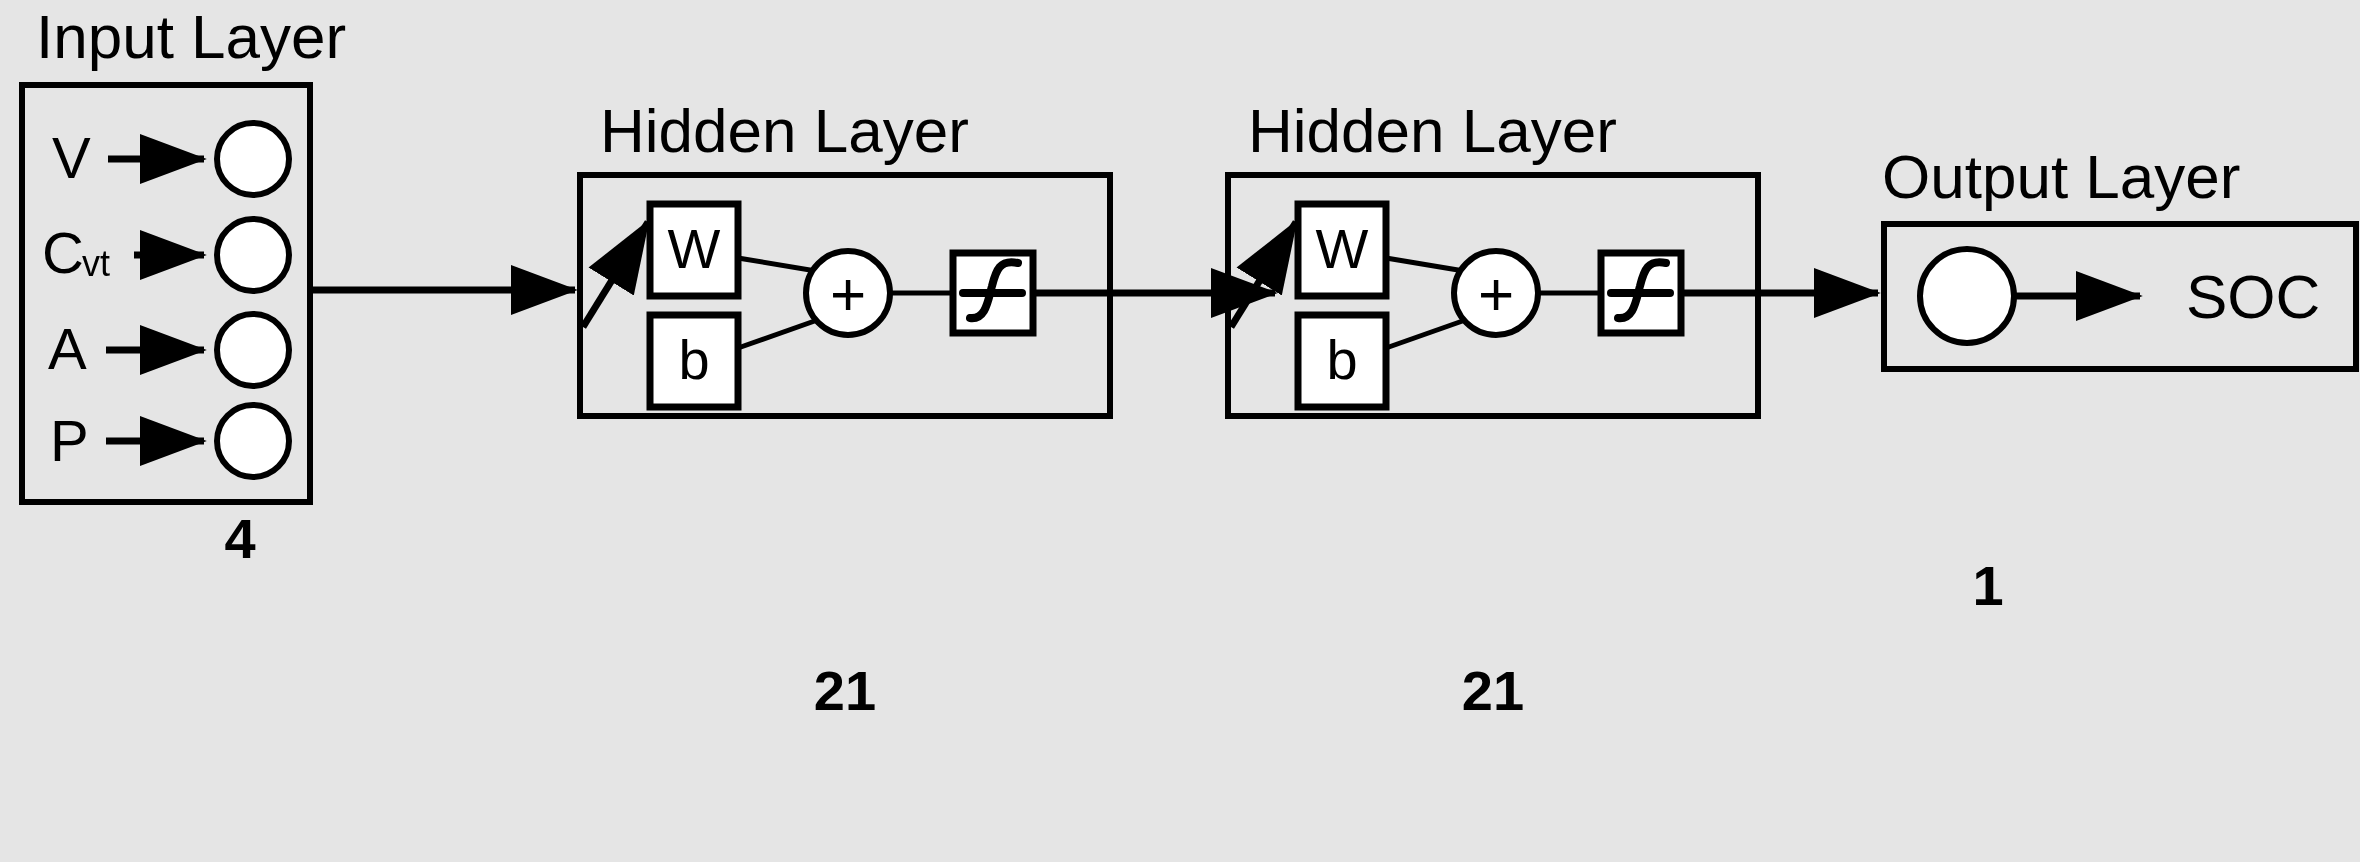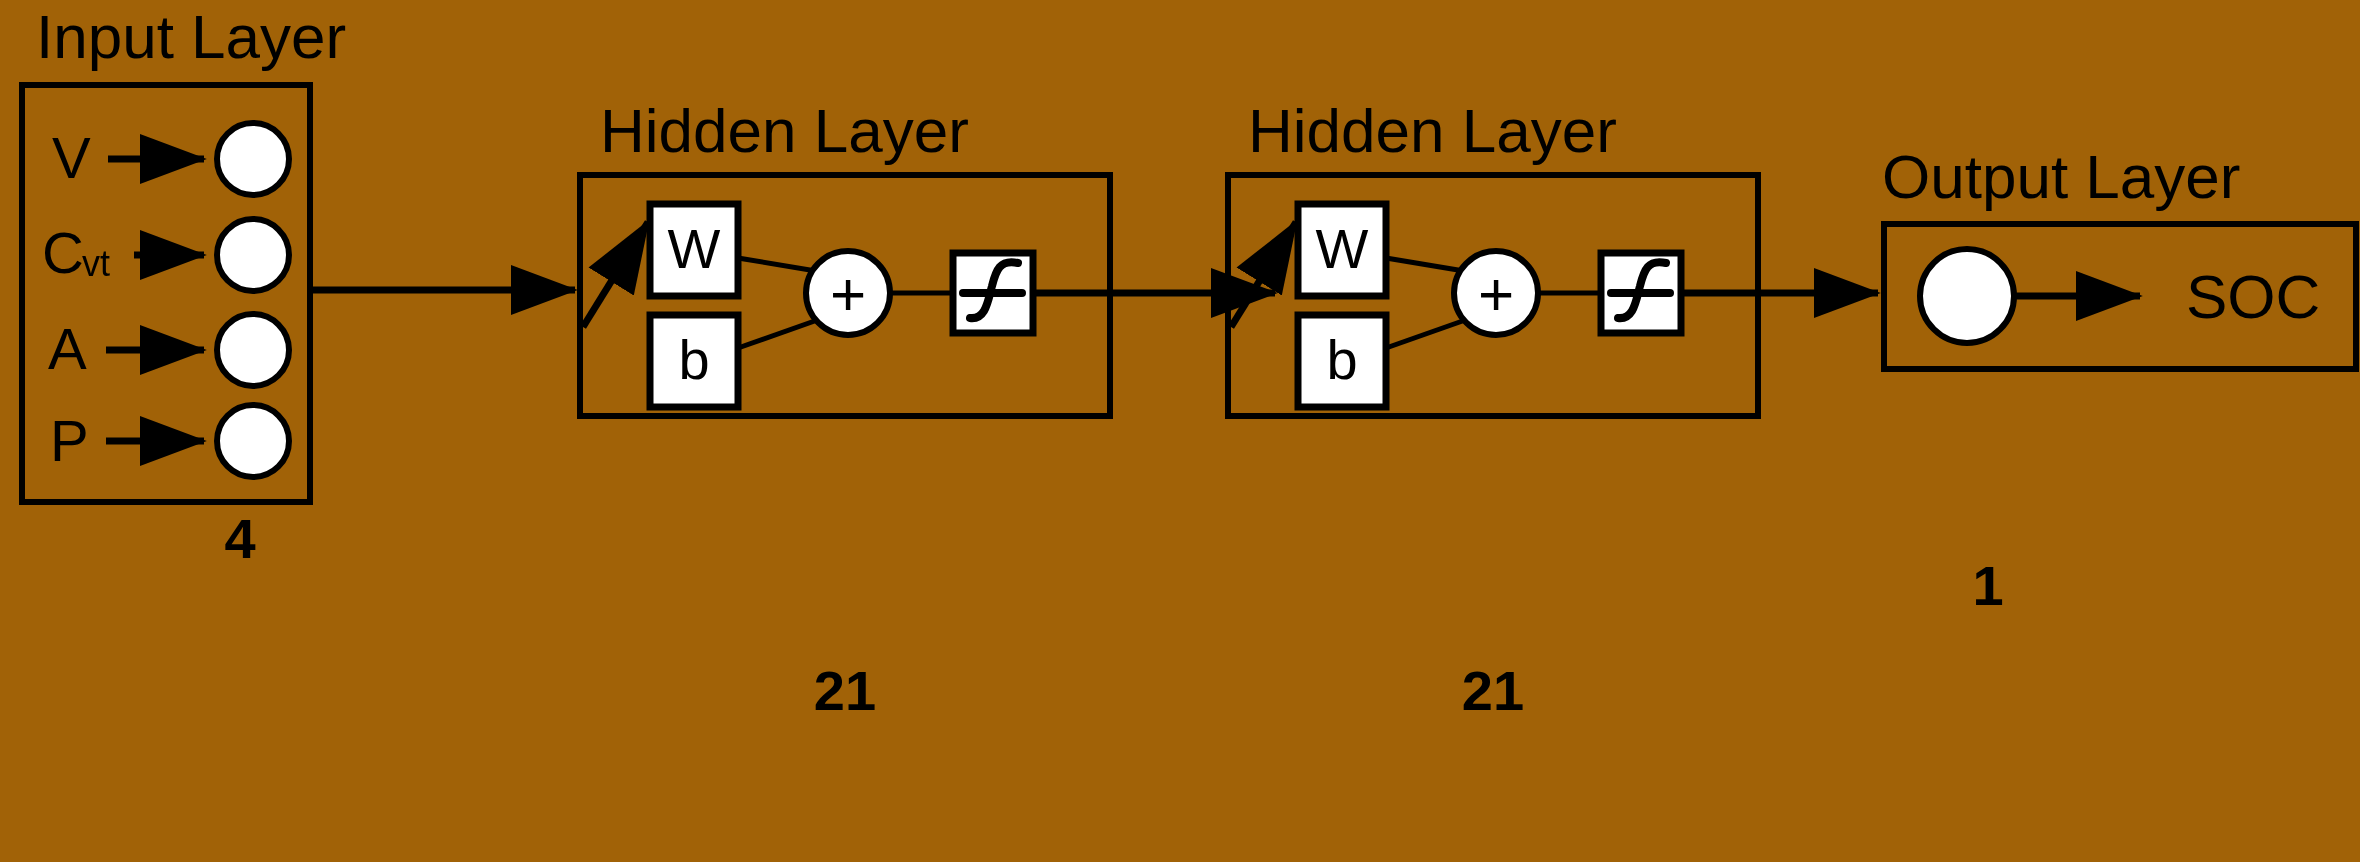--- a/index.html
+++ b/index.html
@@ -8,21 +8,21 @@
     background: #ffffff;
   }
   body {
     font-family: "Liberation Sans", sans-serif;
     color: #000000;
   }
   #stage {
     position: relative;
     width: 2360px;
     height: 862px;
-    background: #a16207;
+    background: #e5e5e5;
     overflow: hidden;
   }
   svg#diagram {
     position: absolute;
     left: 0;
     top: 0;
     width: 2360px;
     height: 862px;
     display: block;
   }

